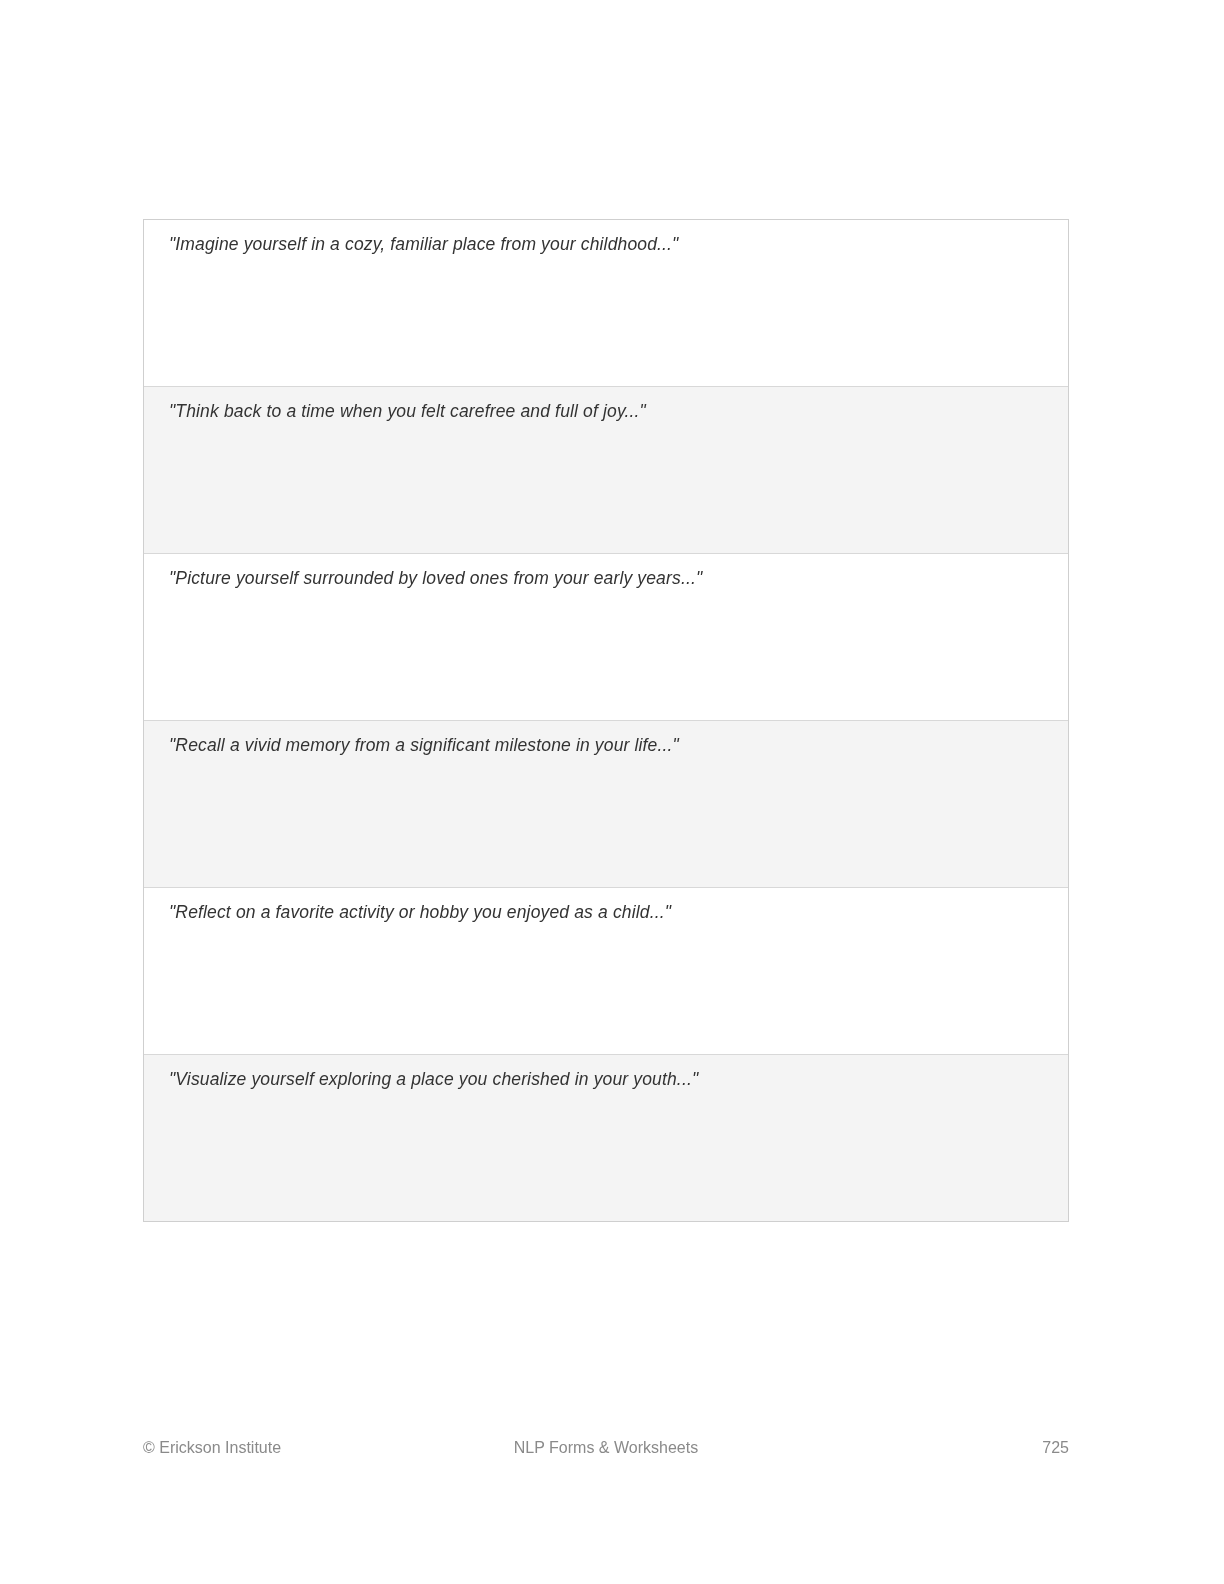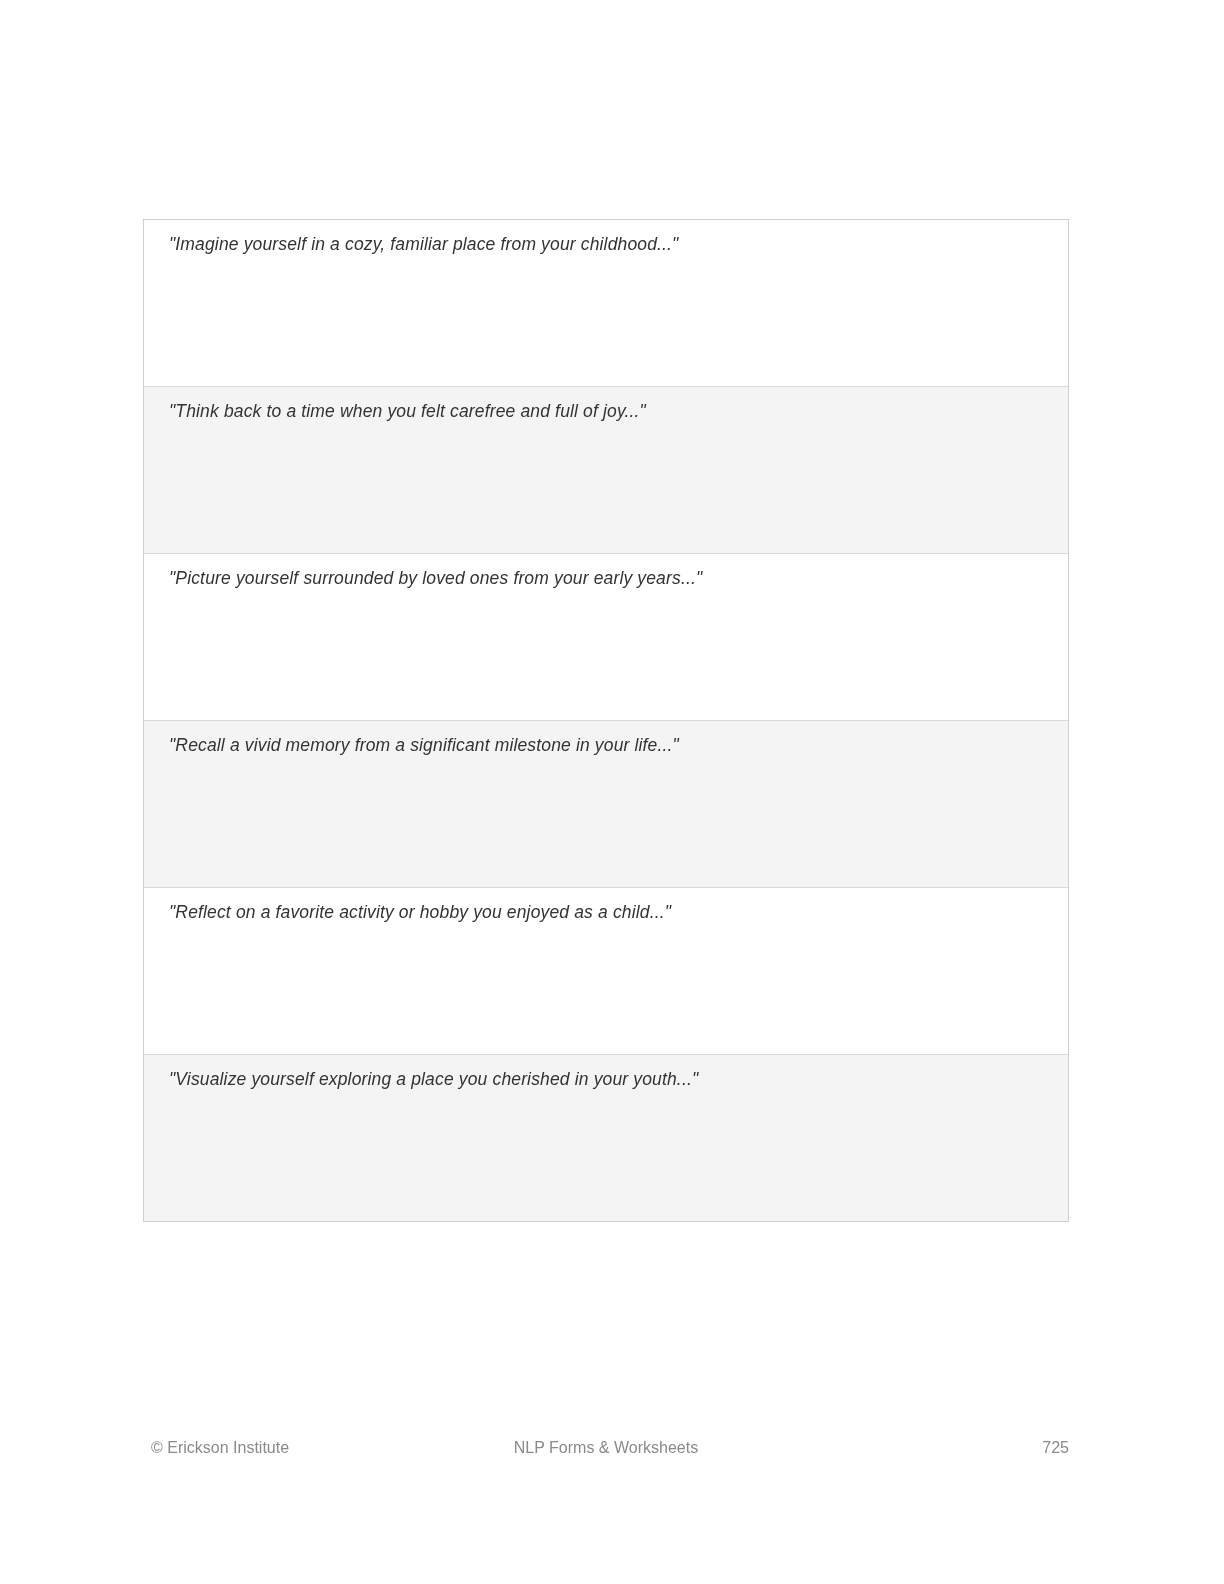--- a/index.html
+++ b/index.html
@@ -97,21 +97,21 @@
     top: 1436px;
     width: 926px;
     height: 24px;
     font-family: "Liberation Sans", sans-serif;
     font-size: 16px;
     line-height: 24px;
     color: #8a8a8a;
   }
   .footer-left {
     position: absolute;
-    left: 8px;
+    left: 0;
     top: 0;
     white-space: nowrap;
     text-align: center;
   }
   .footer-center {
     position: absolute;
     left: 0;
     right: 0;
     top: 0;
     text-align: center;

